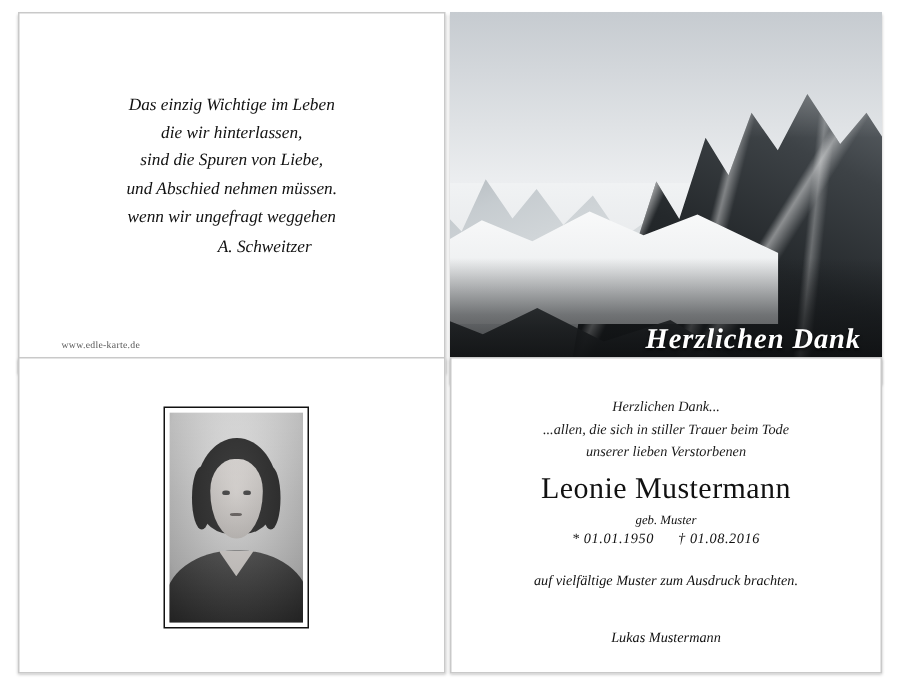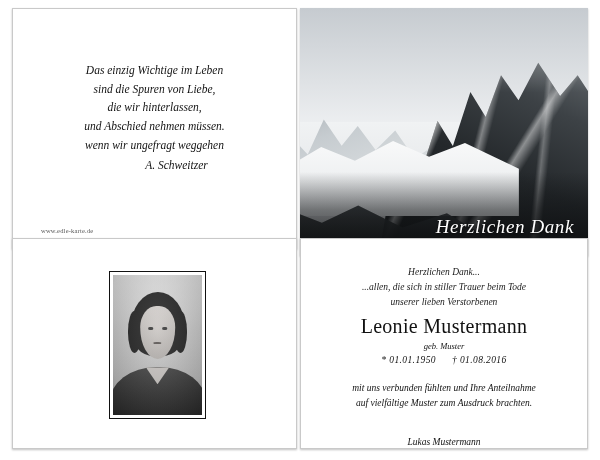--- a/index.html
+++ b/index.html
@@ -66,20 +66,21 @@
   }
 
   
   #card-photo {
     left: 300px;
     top: 8px;
     width: 288px;
     height: 248px;
     border: none;
     background: #000;
+    font-weight: bold;
   }
   .mountain {
     position: absolute;
     inset: 0;
     background:
       linear-gradient(to bottom, #cfd4d8 0%, #e3e6e9 18%, #f2f4f5 42%, #e9ebed 62%, #d8dbde 78%, #b9bdc1 100%);
     overflow: hidden;
   }
   
   .mtn-sky {
@@ -323,22 +324,22 @@
   .obit-signature span { display: block; white-space: nowrap; margin-top: 23px; }
 </style>
 </head>
 <body>
 
 <div class="sheet">
 
   <div class="card" id="card-verse">
     <div class="verse-wrap">
       <span class="verse-line">Das einzig Wichtige im Leben</span>
+      <span class="verse-line">die wir hinterlassen,</span>
       <span class="verse-line">sind die Spuren von Liebe,</span>
-      <span class="verse-line">die wir hinterlassen,</span>
       <span class="verse-line">und Abschied nehmen müssen.</span>
       <span class="verse-line">wenn wir ungefragt weggehen</span>
       <span class="verse-author">A. Schweitzer</span>
     </div>
     <div class="verse-url">www.edle-karte.de</div>
   </div>
 
   <div class="card" id="card-photo">
     <div class="mountain">
       <div class="mtn-sky"></div>
@@ -376,21 +377,20 @@
         <span>Herzlichen Dank...</span>
         <span>...allen, die sich in stiller Trauer beim Tode</span>
         <span>unserer lieben Verstorbenen</span>
       </div>
       <div class="obit-name">Leonie Mustermann</div>
       <div class="obit-born">geb. Muster</div>
       <div class="obit-dates">
         <span>* 01.01.1950</span><span class="sep"></span><span>† 01.08.2016</span>
       </div>
       <div class="obit-message">
-        <span>mit uns verbunden fühlten und Ihre Anteilnahme</span>
         <span>auf vielfältige Muster zum Ausdruck brachten.</span>
       </div>
       <div class="obit-signature">
         <span>Lukas Mustermann</span>
         <span>Neubrandenburg, im Januar 2016</span>
       </div>
     </div>
   </div>
 
 </div>

